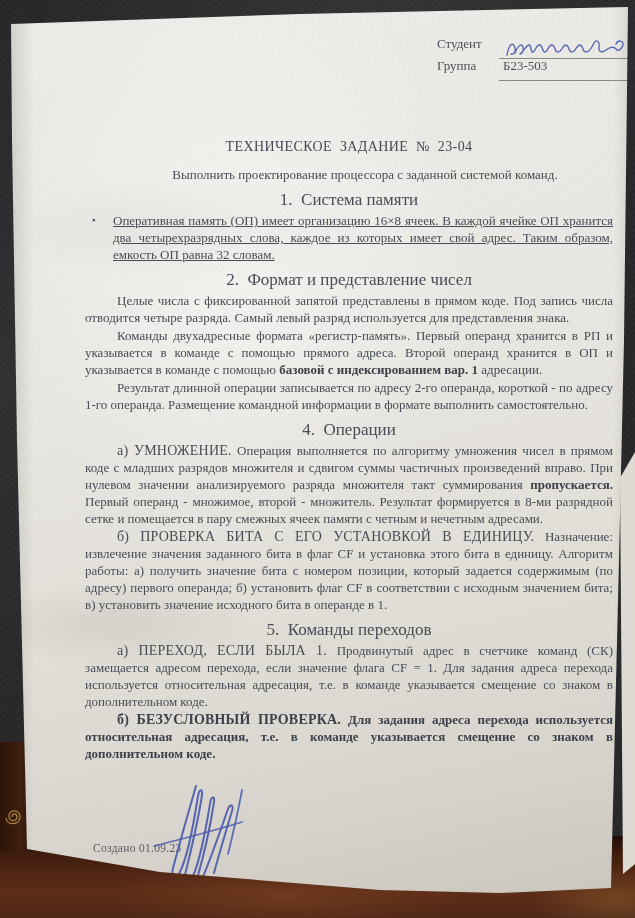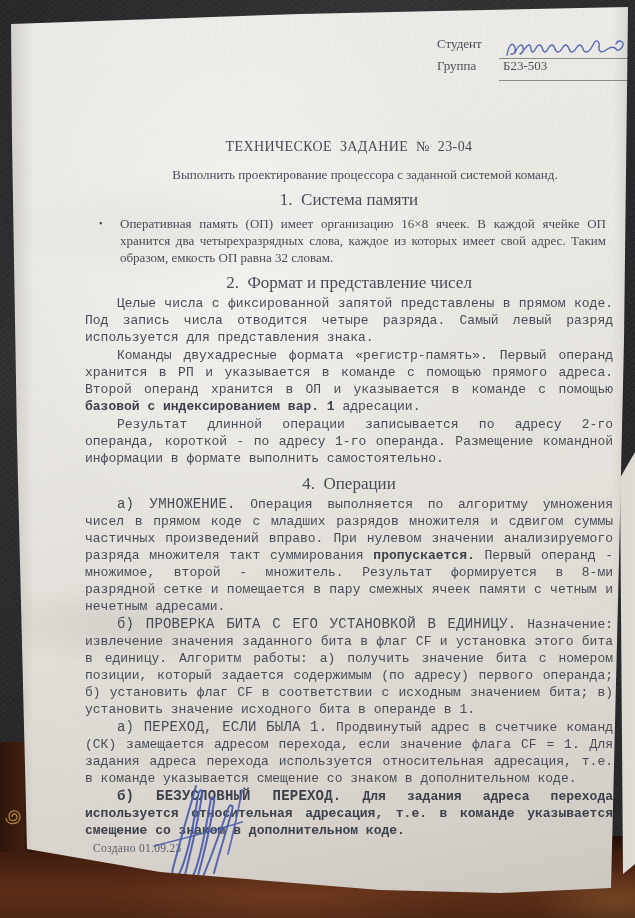--- a/index.html
+++ b/index.html
@@ -52,23 +52,23 @@
   .slabel{width:62px;color:#4a4f59;}
   .sline{flex:1;border-bottom:1px solid rgba(60,60,65,0.55);position:relative;height:22px;}
   .sig-top{position:absolute;left:2px;bottom:-4px;}
   .gval{color:#4a4f59;padding-left:4px;}
   
   .doc-body{position:absolute;left:85px;top:138px;width:528px;font-size:13px;line-height:17px;text-align:justify;}
   .title{text-align:center;font-size:14px;letter-spacing:.4px;word-spacing:4px;margin:0 0 11px 0;color:#444a55;}
   .intro{text-indent:32px;text-align:center;margin:4px;}
   .sec-h{text-align:center;margin:8px 0 4px 0;font-size:17px;}
   ul.blist{margin:0;padding:0;list-style:none;}
-  ul.blist li{position:relative;padding-left:28px;margin:7px;}
+  ul.blist li{position:relative;padding-left:28px;margin:0;text-decoration:underline;}
   ul.blist li::before{content:"▪";position:absolute;left:7px;top:0;font-size:9px;line-height:17px;}
-  p.para{margin:0 0 1px 0;text-indent:32px;font-family:Liberation Mono, monospace;}
+  p.para{margin:0 0 1px 0;text-indent:32px;}
   .caps{font-size:14px;letter-spacing:.2px;}
   b{color:#3c414b;margin-top:6px;}
   .bold-p{font-weight:bold;color:#3c414b;}
   
   .created{position:absolute;left:93px;top:842px;font-size:11.5px;color:#565b63;letter-spacing:.3px;}
   .sig-bottom{position:absolute;left:138px;top:780px;}
   .ink{stroke:#4a5cae;fill:none;stroke-linecap:round;stroke-linejoin:round;}
 </style>
 </head>
 <body>
@@ -114,22 +114,23 @@
       <div class="sec-h">2.&nbsp;&nbsp;Формат и представление чисел</div>
       <p class="para">Целые числа с фиксированной запятой представлены в прямом коде. Под запись числа отводится четыре разряда. Самый левый разряд используется для представления знака.</p>
 
       <p class="para"><span>Команды двухадресные формата «регистр-память». Первый операнд хранится в РП и указывается в команде с помощью прямого адреса. Второй операнд хранится в ОП и указывается в команде с помощью </span><b>базовой с индексированием вар. 1</b><span> адресации.</span></p>
       <p class="para">Результат длинной операции записывается по адресу 2-го операнда, короткой - по адресу 1-го операнда. Размещение командной информации в формате выполнить самостоятельно.</p>
 
       <div class="sec-h">4.&nbsp;&nbsp;Операции</div>
       <p class="para"><span class="caps">а) УМНОЖЕНИЕ.</span><span> Операция выполняется по алгоритму умножения чисел в прямом коде с младших разрядов множителя и сдвигом суммы частичных произведений вправо. При нулевом значении анализируемого разряда множителя такт суммирования </span><b>пропускается.</b><span> Первый операнд - множимое, второй - множитель. Результат формируется в 8-ми разрядной сетке и помещается в пару смежных ячеек памяти с четным и нечетным адресами.</span></p>
       <p class="para"><span class="caps">б) ПРОВЕРКА БИТА С ЕГО УСТАНОВКОЙ В ЕДИНИЦУ.</span><span> Назначение: извлечение значения заданного бита в флаг CF и установка этого бита в единицу. Алгоритм работы: а) получить значение бита с номером позиции, который задается содержимым (по адресу) первого операнда; б) установить флаг CF в соответствии с исходным значением бита; в) установить значение исходного бита в операнде в 1.</span></p>
 
+      <div class="sec-h">5.&nbsp;&nbsp;Команды переходов</div>
       <p class="para"><span class="caps">а) ПЕРЕХОД, ЕСЛИ БЫЛА 1.</span><span> Продвинутый адрес в счетчике команд (СК) замещается адресом перехода, если значение флага CF = 1. Для задания адреса перехода используется относительная адресация, т.е. в команде указывается смещение со знаком в дополнительном коде.</span></p>
-      <p class="para bold-p"><span class="caps">б) БЕЗУСЛОВНЫЙ ПЕРЕХОД.</span><span> Для задания адреса перехода используется относительная адресация, т.е. в команде указывается смещение со знаком в дополнительном коде.</span></p>
+      <p class="para bold-p"><span class="caps">б) БЕЗУСЛОВНЫЙ ПРОВЕРКА.</span><span> Для задания адреса перехода используется относительная адресация, т.е. в команде указывается смещение со знаком в дополнительном коде.</span></p>
     </div>
 
     <div class="created">Создано 01.09.23</div>
 
     <svg class="sig-bottom" width="130" height="115" viewBox="0 0 130 115">
       <path class="ink" stroke-width="2" opacity="0.92" d="M58 6 C51 30 42 62 35 88 C33 97 37 101 41 94 C49 79 56 42 60 16 C61 9 65 8 64 15 C60 43 51 78 47 95 C45 103 51 104 55 96 C62 81 68 48 72 24 C73 16 77 15 76 22 C72 49 63 85 59 99 C58 104 61 106 64 99 C71 83 82 52 90 29 C92 23 96 25 94 31 C88 51 80 78 76 93"></path>
       <path class="ink" stroke-width="1.8" opacity="0.85" d="M16 66 C40 60 72 52 104 42"></path>
       <path class="ink" stroke-width="1.8" opacity="0.85" d="M104 10 C100 32 94 58 90 74"></path>
     </svg>
 

